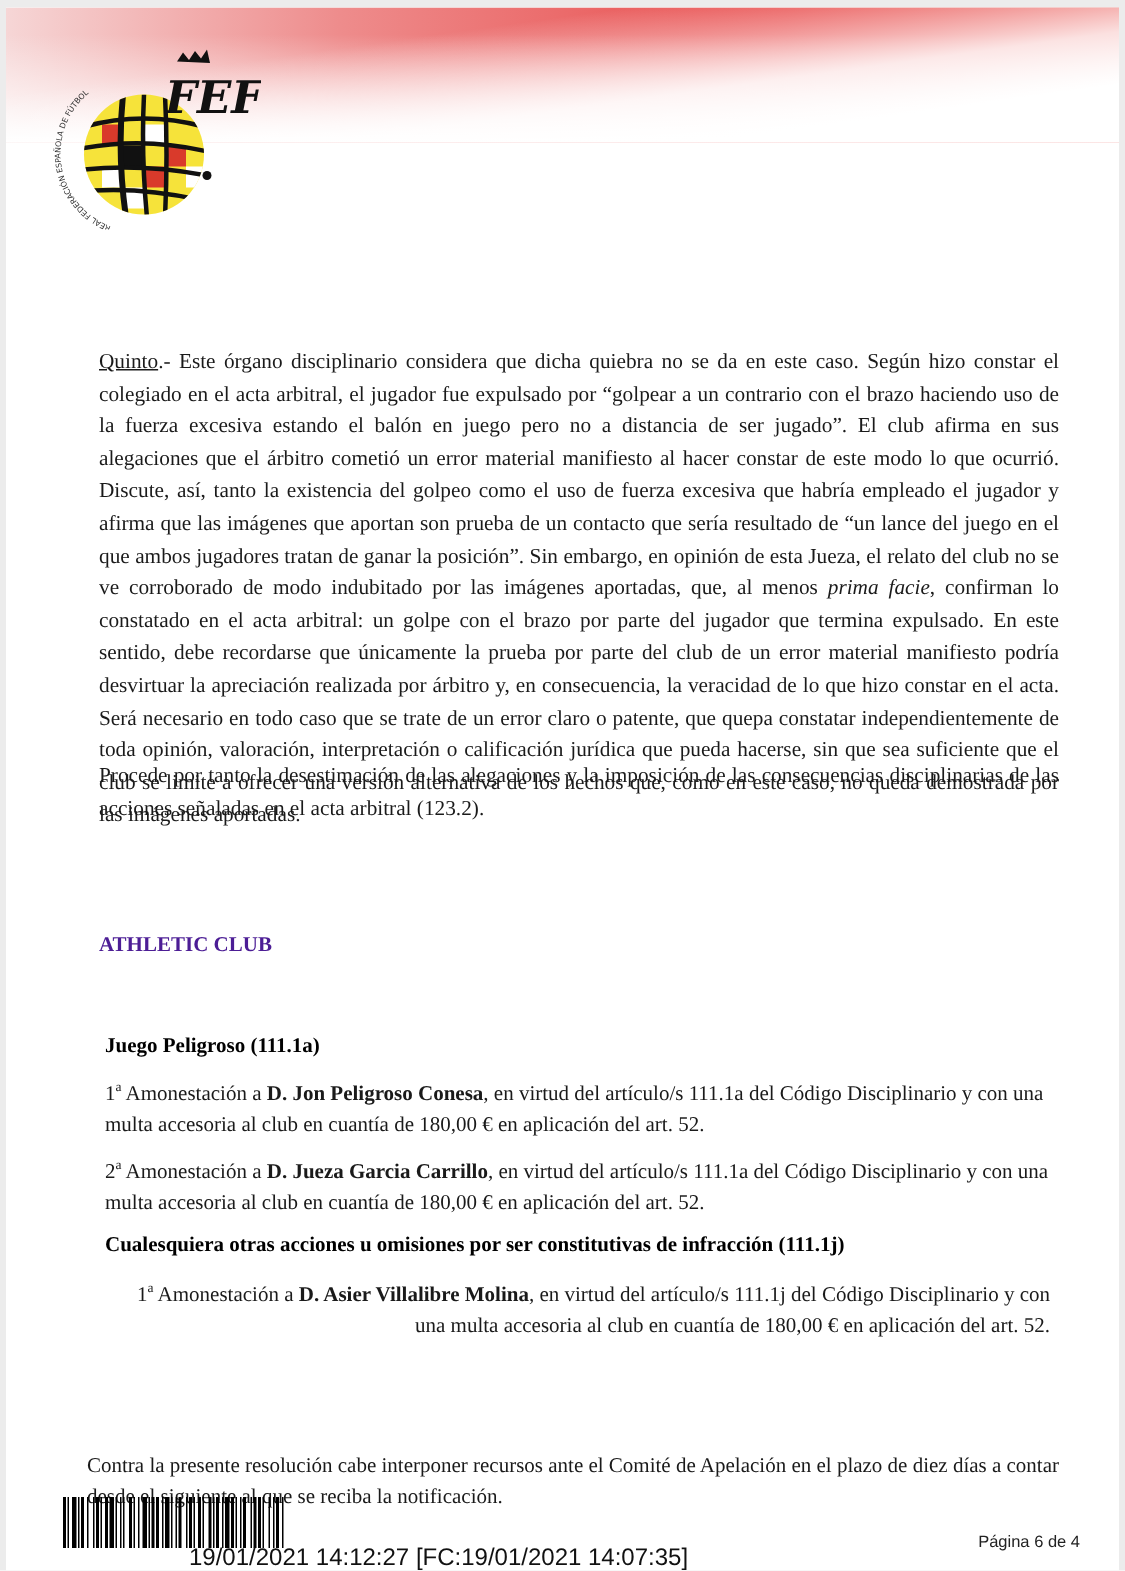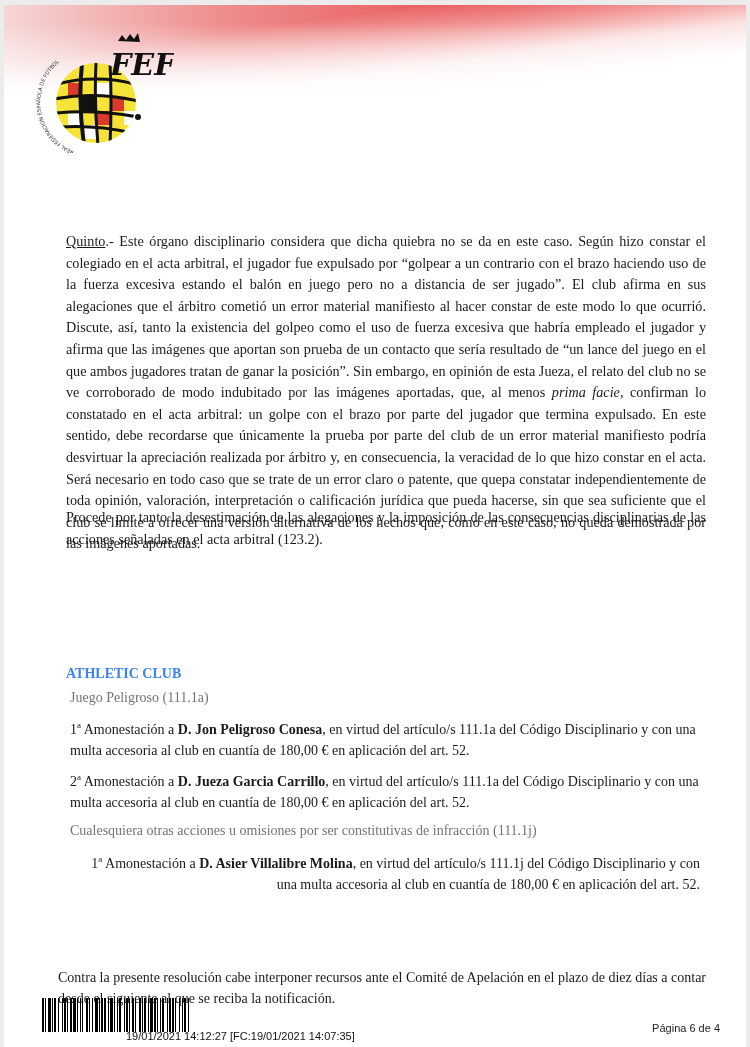--- a/index.html
+++ b/index.html
@@ -29,27 +29,27 @@
     font-size: 16px; color: #8a8a8a;
   }
   .body-text {
     position: absolute; left: 62px; width: 640px;
     font-size: 14.2px; line-height: 21.6px; color: #1a1a1a;
     text-align: justify;
   }
   .p1 { top: 226px; }
   .p2 { top: 502px; }
   .u { text-decoration: underline; }
-  .club-title { position: absolute; left: 62px; top: 618px; font-weight: bold; font-size: 14px; color: #3b82f6; margin-top: 43px; }
+  .club-title { position: absolute; left: 62px; top: 618px; font-weight: bold; font-size: 14px; color: #4c1d95; }
   .section-title {
     position: absolute; left: 0; width: 742px; top: 652px; text-align: center;
     font-weight: bold; font-size: 14px; text-decoration: underline; color: #111;
     padding-left: 8px; box-sizing: border-box;
   }
-  .cat-title { position: absolute; left: 66px; font-weight: normal; font-size: 14px; color: #737373; }
+  .cat-title { position: absolute; left: 66px; font-weight: bold; font-size: 14px; color: #000000; }
   .cat1 { top: 685px; }
   .cat2 { top: 818px; }
   .entry {
     position: absolute; left: 66px; width: 630px;
     font-size: 14px; line-height: 21px; color: #1a1a1a;
   }
   .e1 { top: 714px; }
   .e2 { top: 766px; }
   .e3 { top: 848px; text-align: right; }
   .footer-note {
@@ -57,21 +57,21 @@
     font-size: 14px; line-height: 21px; color: #1a1a1a;
   }
   .barcode {
     position: absolute; left: 38px; top: 993px; width: 280px; height: 34px;
     display: flex; align-items: stretch;
   }
   .barcode span { display: block; background: #000; height: 100%; }
   .barcode i { display: block; height: 100%; }
   .barcode-stamp {
     position: absolute; left: 122px; top: 1025px;
-    font-family: "Liberation Sans", "DejaVu Sans", sans-serif; font-size: 11px; color: #111;
+    font-family: "Liberation Sans", "DejaVu Sans", sans-serif; font-size: 16px; color: #111;
   }
   .page-num {
     position: absolute; right: 26px; top: 1017px;
     font-family: "Liberation Sans", "DejaVu Sans", sans-serif; font-size: 11px; color: #222;
   }
   .sup { font-size: 9px; vertical-align: super; line-height: 0; }
 </style>
 </head>
 <body>
 

